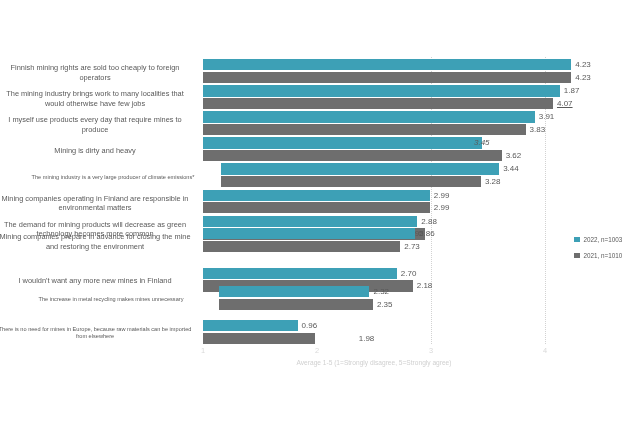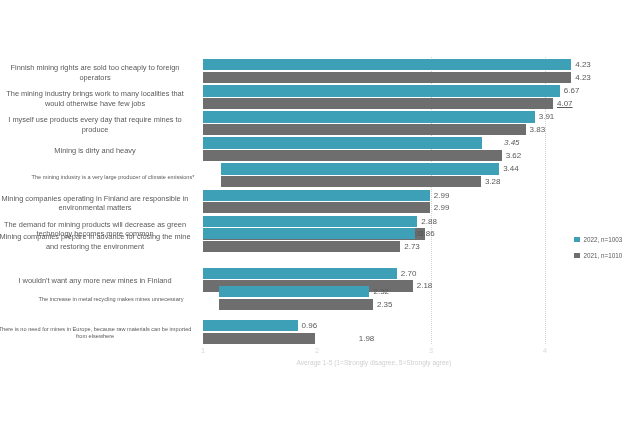--- a/index.html
+++ b/index.html
@@ -135,35 +135,35 @@
         <div class="row" style="top: 58px;">
           <div class="row-label sz-normal">Finnish mining rights are sold too cheaply to foreign operators</div>
           <div class="bar b-2022" style="width: 368.22px;"></div>
           <div class="bar-value v-2022" style="left: 575.22px;">4.23</div>
           <div class="bar b-2021" style="width: 368.22px;"></div>
           <div class="bar-value v-2021" style="left: 575.22px;">4.23</div>
         </div>
         <div class="row" style="top: 84.1px;">
           <div class="row-label sz-normal">The mining industry brings work to many localities that would otherwise have few jobs</div>
           <div class="bar b-2022" style="width: 356.82px;"></div>
-          <div class="bar-value v-2022" style="left: 563.82px;">6.67</div>
+          <div class="bar-value v-2022" style="left: 563.82px;">1.87</div>
           <div class="bar b-2021" style="width: 349.98px;"></div>
           <div class="bar-value v-2021" style="left: 556.98px; text-decoration: underline;">4.07</div>
         </div>
         <div class="row" style="top: 110.2px;">
           <div class="row-label sz-normal">I myself use products every day that require mines to produce</div>
           <div class="bar b-2022" style="width: 331.74px;"></div>
           <div class="bar-value v-2022" style="left: 538.74px;">3.91</div>
           <div class="bar b-2021" style="width: 322.62px;"></div>
           <div class="bar-value v-2021" style="left: 529.62px;">3.83</div>
         </div>
         <div class="row" style="top: 136.3px;">
           <div class="row-label sz-normal">Mining is dirty and heavy</div>
           <div class="bar b-2022" style="width: 279.3px;"></div>
-          <div class="bar-value v-2022" style="left: 504px; font-style: italic;">3.45</div>
+          <div class="bar-value v-2022" style="left: 474px; font-style: italic;">3.45</div>
           <div class="bar b-2021" style="width: 298.68px;"></div>
           <div class="bar-value v-2021" style="left: 505.68px;">3.62</div>
         </div>
         <div class="row" style="top: 162.4px; margin-left: 18px;">
           <div class="row-label sz-small">The mining industry is a very large producer of climate emissions*</div>
           <div class="bar b-2022" style="width: 278.16px;"></div>
           <div class="bar-value v-2022" style="left: 485.16px;">3.44</div>
           <div class="bar b-2021" style="width: 259.92px;"></div>
           <div class="bar-value v-2021" style="left: 466.92px;">3.28</div>
         </div>

